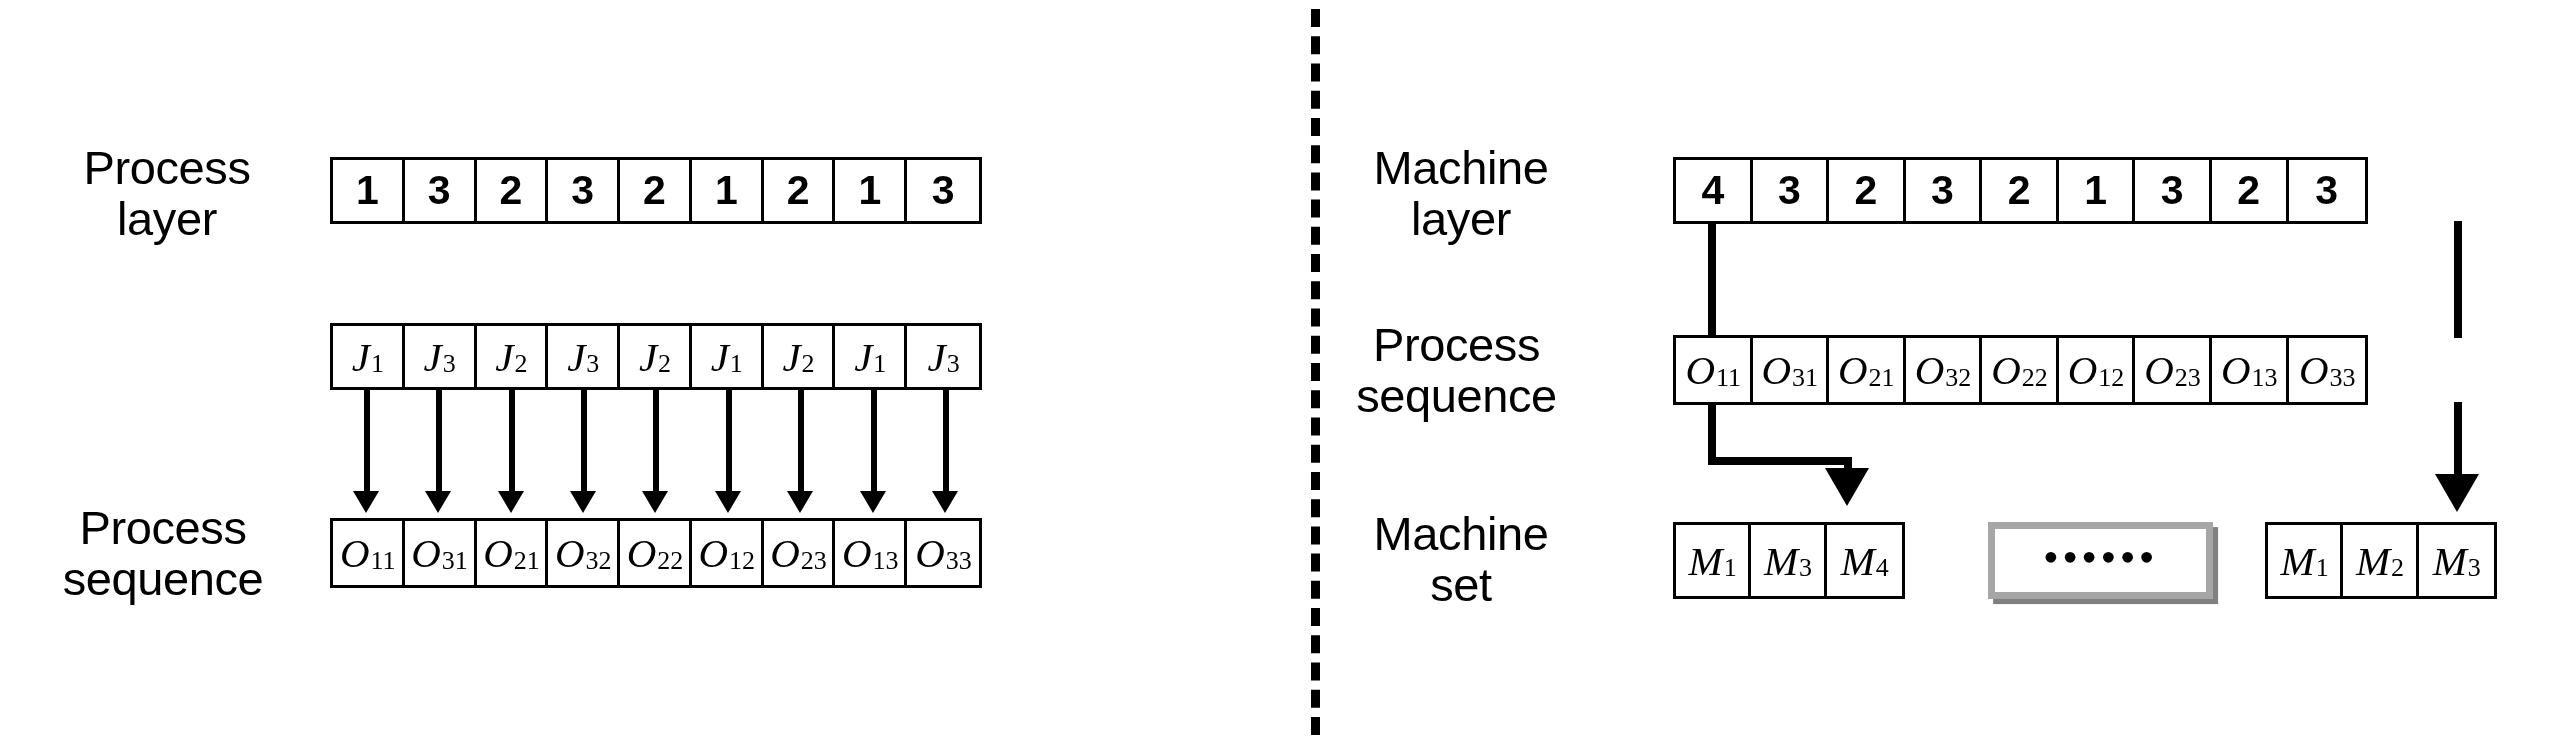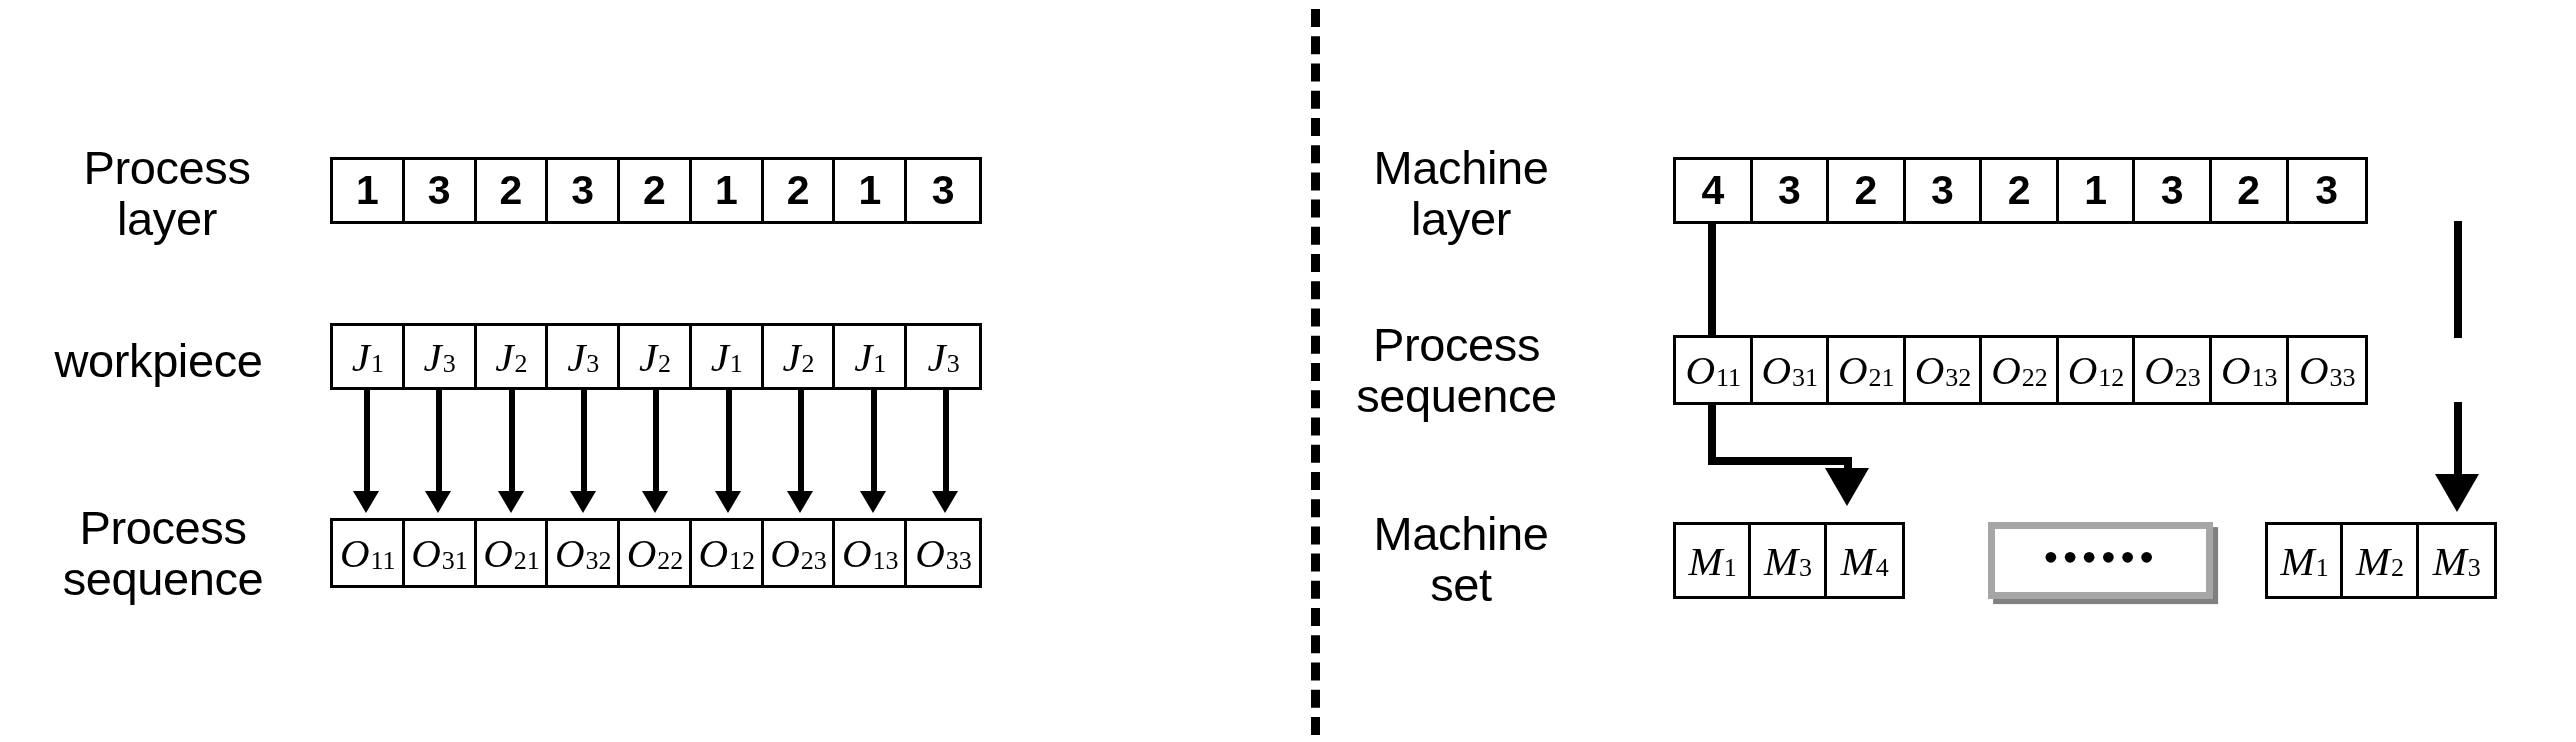--- a/index.html
+++ b/index.html
@@ -163,21 +163,20 @@
         <div class="cell num">3</div>
         <div class="cell num">2</div>
         <div class="cell num">3</div>
         <div class="cell num">2</div>
         <div class="cell num">1</div>
         <div class="cell num">2</div>
         <div class="cell num">1</div>
         <div class="cell num">3</div>
       </div>
 
-    <div class="row-label" id="lbl-workpiece" style="left:17px;top:335px;width:283px;">workpiece</div>
 
     <div class="strip" id="left-workpiece">
         <div class="cell sym">
           <span>J</span>
           <span class="sub">1</span>
         </div>
         <div class="cell sym">
           <span>J</span>
           <span class="sub">3</span>
         </div>

